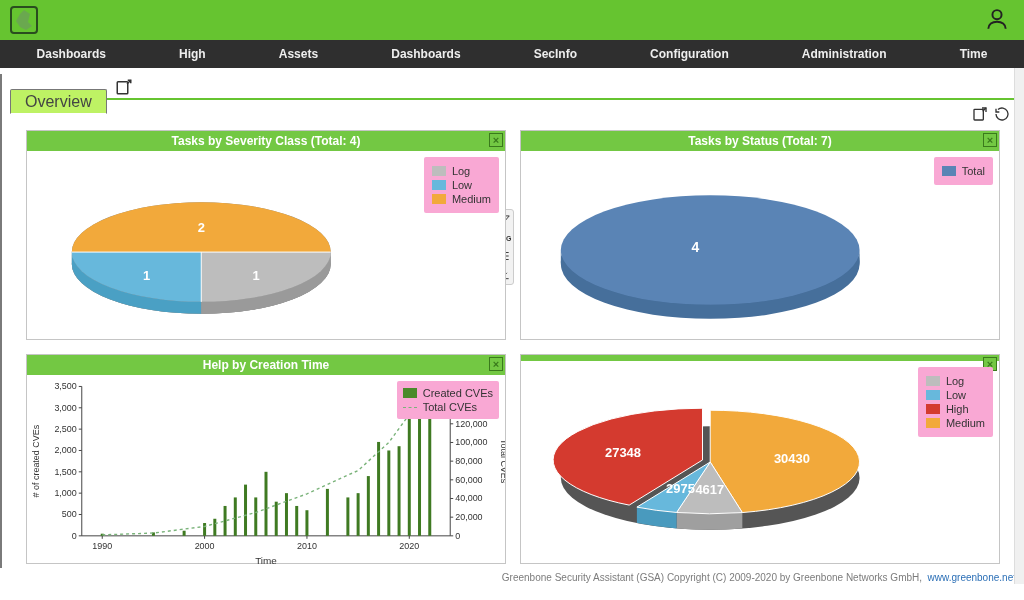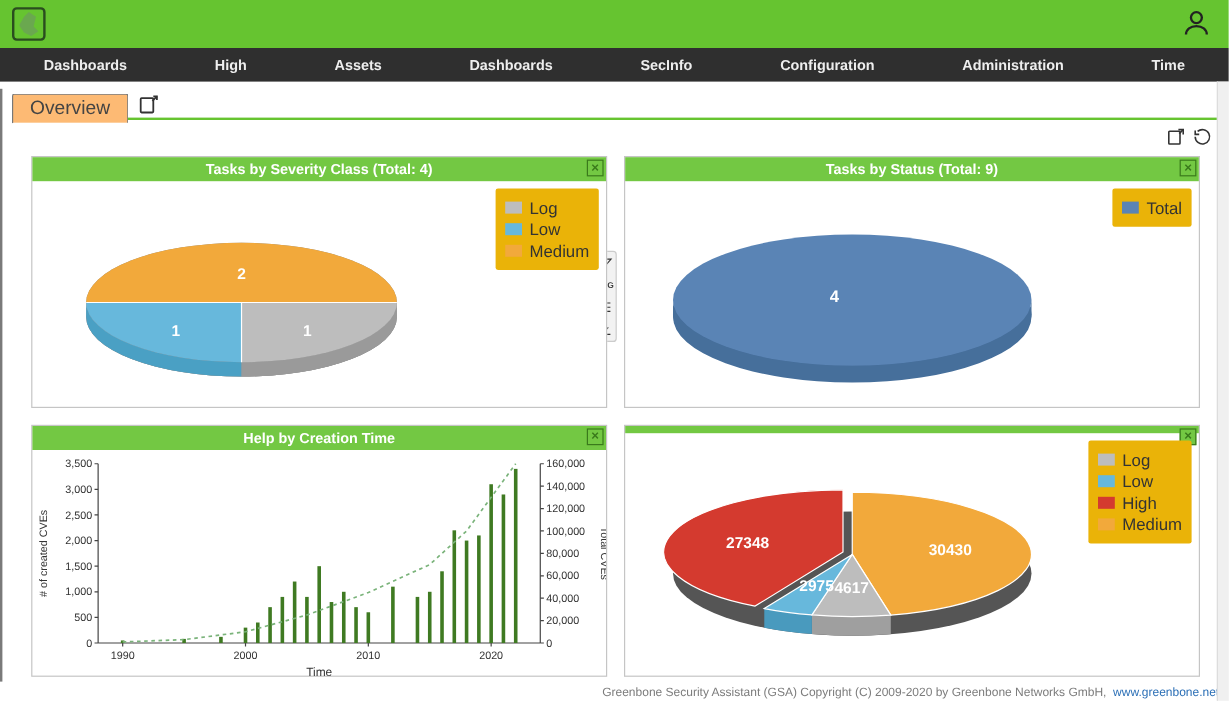--- a/index.html
+++ b/index.html
@@ -59,23 +59,23 @@
     padding:0 8px 4px 8px;
   }
   
   .tabs {
     display:flex; align-items:flex-end; margin-top:6px; height:26px;
     border-bottom:2px solid var(--gb-green);
     position:relative;
   }
   .tab-active {
     border:1px solid #777; border-bottom:1px solid #fff;
-    background:#fdba74; padding:3px 14px 2px 14px;
+    background:#bef264; padding:3px 14px 2px 14px;
     font-size:16px; color:#444; font-weight:400;
-    position:relative; top:5px;
+    position:relative; top:16px;
     border-radius:2px 2px 0 0;
   }
   .tab-new {
     margin-left:8px; width:18px; height:18px; position:relative; top:-2px;
     cursor:pointer;
   }
   .tab-new svg{width:100%;height:100%;}
   .toolbar {
     display:flex; justify-content:flex-end; gap:6px;
     margin:6px 6px 0 0; height:20px;
@@ -118,22 +118,22 @@
     display:flex; flex-direction:column; align-items:center;
     gap:4px; padding:3px 0;
     font-size:10px; color:#333;
   }
   .midtools .mt{width:14px;height:14px;display:flex;align-items:center;justify-content:center;cursor:pointer;}
   .midtools svg{width:14px;height:14px;}
   .svg-label{font-size:7px;font-weight:700;}
   
   .legend{
     position:absolute; right:6px; top:6px;
-    background:#eab308; border-radius:2px;
-    padding:6px 8px; font-size:14px; color:#333;
+    background:#f9a8d4; border-radius:2px;
+    padding:6px 8px; font-size:11px; color:#333;
   }
   .lg-row{display:flex;align-items:center;gap:6px;margin:2px 0;}
   .sw{width:14px;height:10px;display:inline-block;}
   
   .footer{
     font-size:10px; color:#7c7c7c; text-align:right;
     padding:4px 8px 2px 0;
   }
   .footer a{color:#2b6fb6;text-decoration:none;}
   
@@ -261,21 +261,21 @@
           <div class="lg-row">
               <span class="sw" style="background:#f2a93b"></span>
               <span>Medium</span>
             </div>
         </div>
       </div>
     </div>
 
     <div class="panel">
       <div class="panel-hd">
-        <span>Tasks by Status (Total: 9)</span>
+        <span>Tasks by Status (Total: 7)</span>
         <div class="panel-close">×</div>
       </div>
       <div class="panel-body">
         <svg viewBox="0 0 480 190" width="100%" height="100%">
           <ellipse cx="190" cy="110" rx="150" ry="55" fill="#3f658f"></ellipse>
           <path d="M40 98 a150 55 0 0 0 300 0 v14 a150 55 0 0 1 -300 0 z" fill="#466f9b"></path>
           <ellipse cx="190" cy="98" rx="150" ry="55" fill="#5a84b5"></ellipse>
           <text x="175" y="100" text-anchor="middle" fill="#fff" font-size="14" font-weight="700">4</text>
         </svg>
         <div class="legend">
@@ -361,20 +361,30 @@
             <rect x="331" y="117.14285714285714" width="3" height="42.85714285714286" fill="#3f7a22"></rect>
             <rect x="341.27777777777777" y="100" width="3" height="60" fill="#3f7a22"></rect>
             <rect x="351.55555555555554" y="65.71428571428572" width="3" height="94.28571428571428" fill="#3f7a22"></rect>
             <rect x="361.83333333333337" y="74.28571428571429" width="3" height="85.71428571428571" fill="#3f7a22"></rect>
             <rect x="372.11111111111114" y="70" width="3" height="90" fill="#3f7a22"></rect>
             <rect x="382.38888888888886" y="27.14285714285714" width="3" height="132.85714285714286" fill="#3f7a22"></rect>
             <rect x="392.66666666666663" y="35.71428571428571" width="3" height="124.28571428571429" fill="#3f7a22"></rect>
             <rect x="402.94444444444446" y="14.285714285714278" width="3" height="145.71428571428572" fill="#3f7a22"></rect>
             <path d="M75.55555555555556 159.0625 L126.94444444444444 157.1875 L178.33333333333331 150.625 L229.72222222222223 136.5625 L281.11111111111114 117.8125 L332.5 94.375 L363.33333333333337 66.25 L383.88888888888886 38.125 L404.44444444444446 10 " fill="none" stroke="#7ab37a" stroke-width="1.4" stroke-dasharray="3 3"></path>
           </svg>
+        <div class="legend" style="top:6px;right:6px;padding:4px 6px">
+          <div class="lg-row">
+              <span class="sw" style="background:#4a8a2a"></span>
+              <span>Created CVEs</span>
+            </div>
+          <div class="lg-row">
+              <span class="sw" style="background:none;border-top:1.5px dashed #7ab37a;height:0"></span>
+              <span>Total CVEs</span>
+            </div>
+        </div>
       </div>
     </div>
 
     <div class="panel">
       <div class="panel-hd">
         <div class="panel-close">×</div>
       </div>
       <div class="panel-body">
         <svg id="nvt-pie" viewBox="0 0 480 190" width="100%" height="100%">
             <ellipse cx="190" cy="111" rx="150" ry="52" fill="#555"></ellipse>

